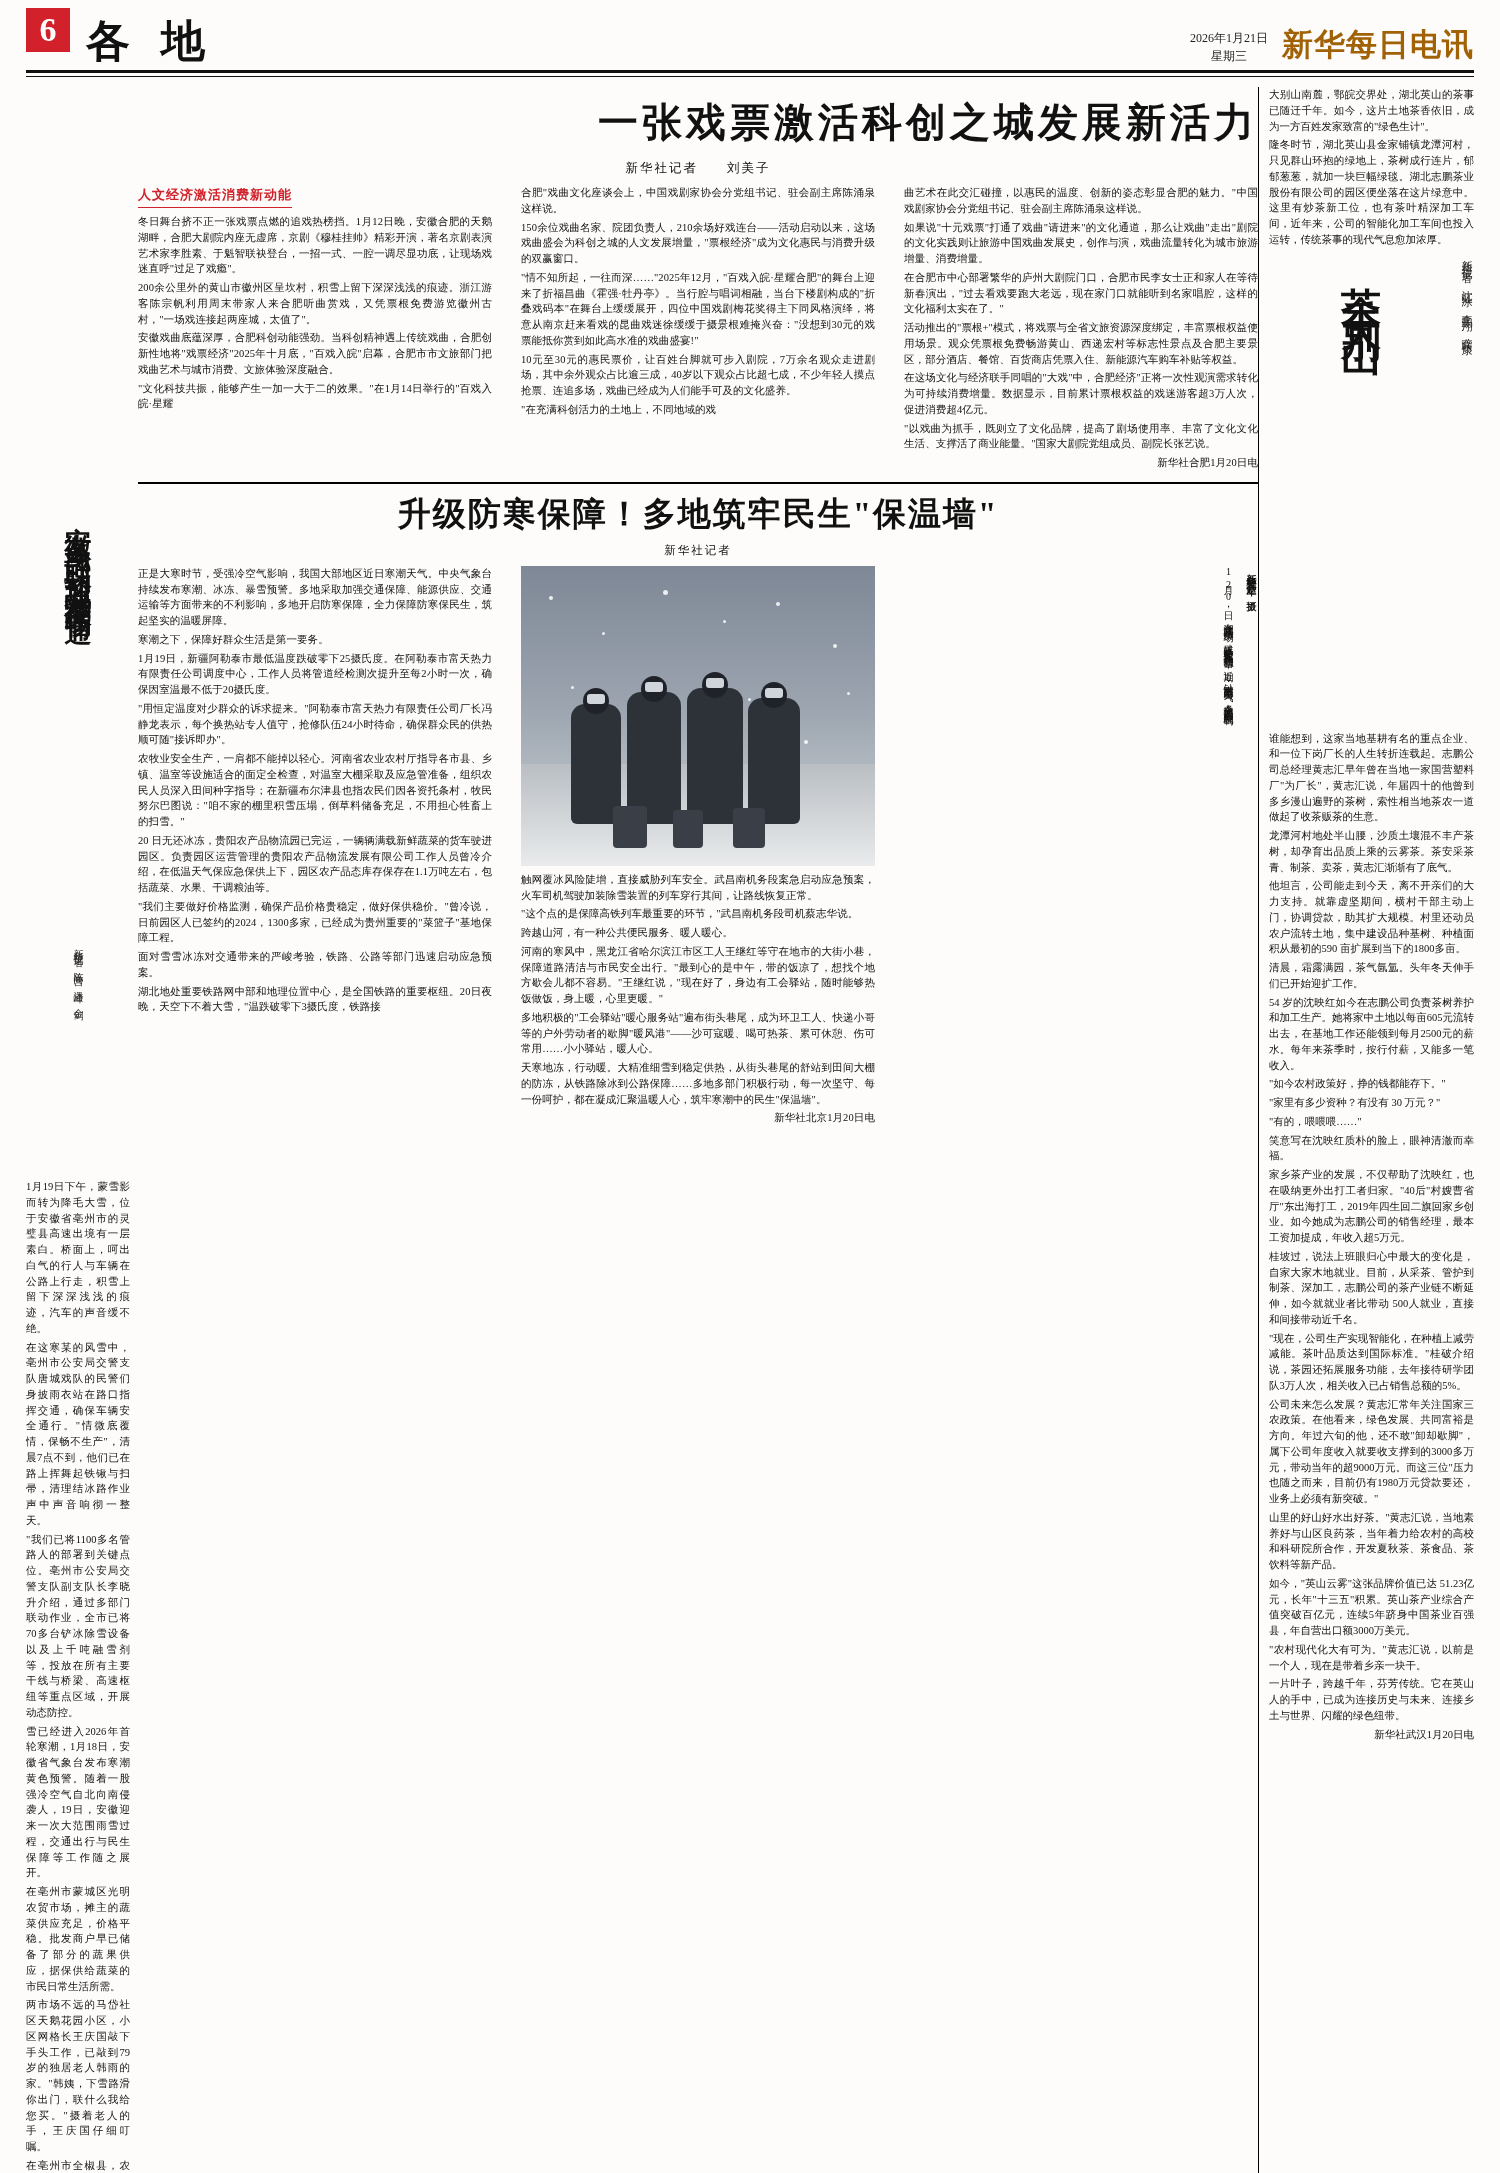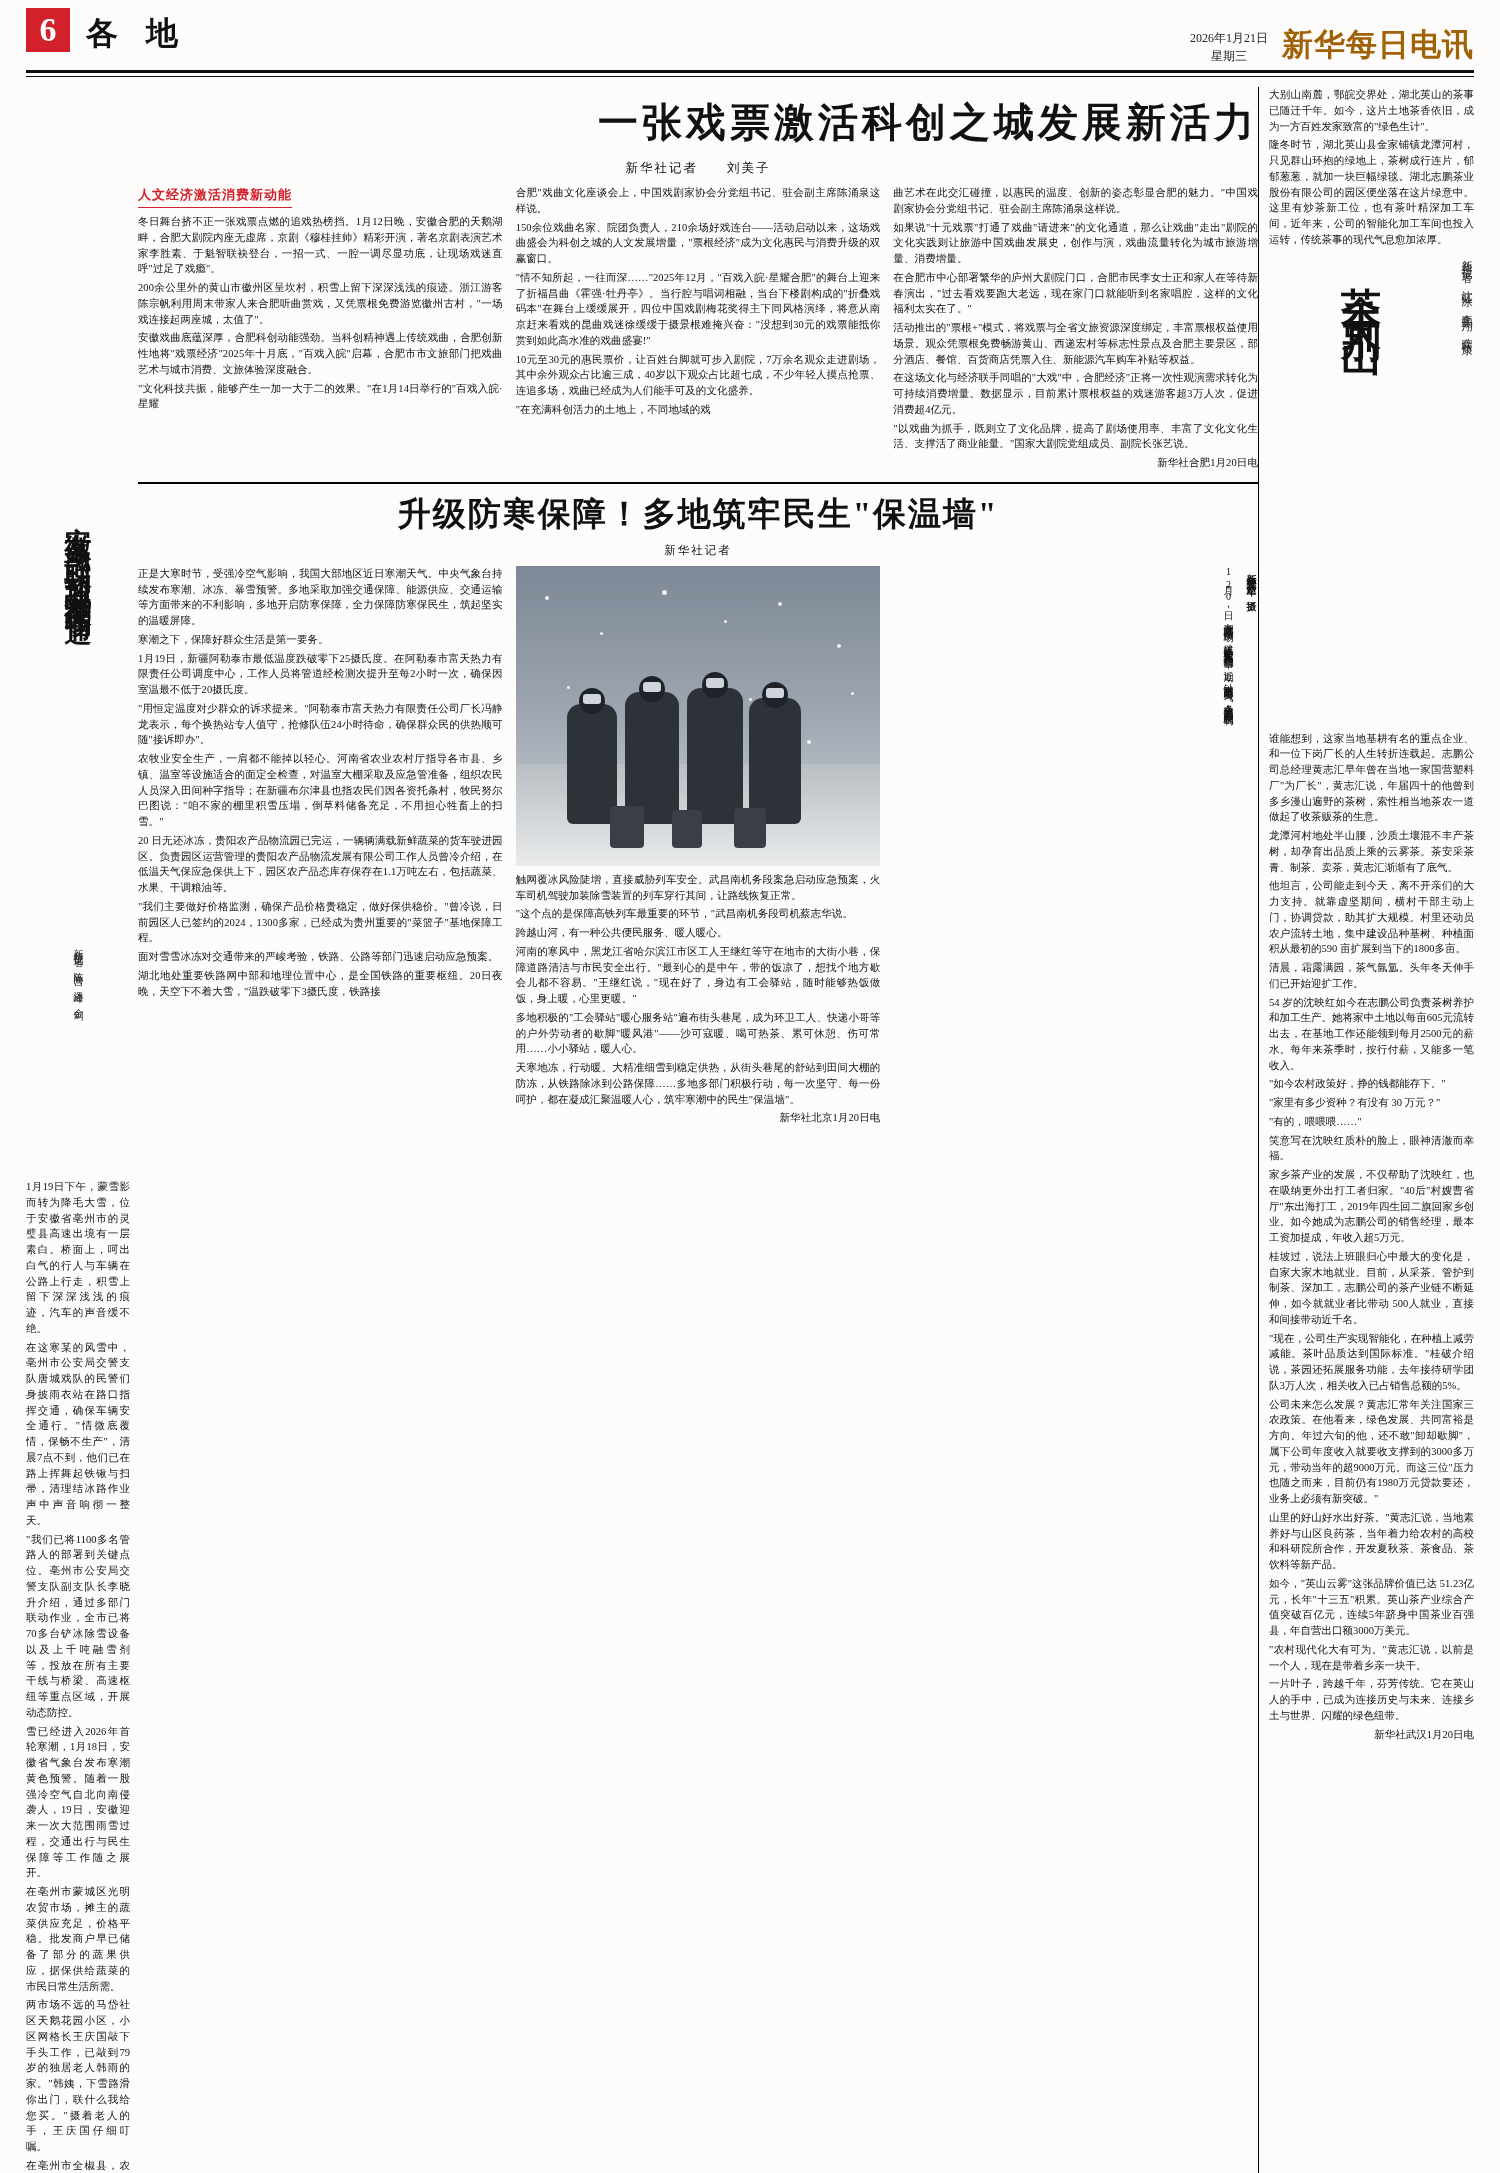--- a/index.html
+++ b/index.html
@@ -14,21 +14,21 @@
   .page{position:relative;width:1500px;height:2173px;box-sizing:border-box;padding:0 26px;}
 
   
   .masthead{position:relative;height:66px;display:flex;align-items:flex-start;}
   .page-number{
     width:44px;height:44px;background:#d2212a;color:#fff;
     font-family:"Liberation Serif",serif;font-size:34px;font-weight:bold;
     display:flex;align-items:center;justify-content:center;margin-top:8px;
   }
   .section-name{
-    font-size:32px;font-weight:bold;letter-spacing:10px;margin-left:16px;margin-top:12px;
+    font-size:44px;font-weight:bold;letter-spacing:10px;margin-left:16px;margin-top:12px;
     font-family:"Liberation Serif",serif;
   }
   .masthead-right{margin-left:auto;display:flex;align-items:center;gap:14px;margin-top:24px;}
   .dateblock{text-align:center;font-size:12px;line-height:1.5;color:#222;padding-top:4px;}
   .brand{
     color:#a16207;font-size:31px;font-weight:bold;letter-spacing:1px;
     font-family:"Liberation Serif",serif;white-space:nowrap;
   }
   .rule-top{border-top:3px solid #111;border-bottom:1px solid #111;height:3px;margin:4px 0 10px;}
   p{margin:0 0 3px;text-align:justify;text-justify:inter-ideograph;}
@@ -45,21 +45,21 @@
   
   .top-area{display:flex;gap:0;}
   .left-rail{width:112px;padding-right:8px;box-sizing:border-box;}
   .main-top{flex:1;}
   .right-rail{width:216px;padding-left:10px;box-sizing:border-box;border-left:1px solid #000;}
 
   .kicker{
     color:#d2212a;font-weight:bold;font-size:13px;letter-spacing:1px;
     border-bottom:1.5px solid #d2212a;padding-bottom:3px;margin-bottom:6px;display:inline-block;
   }
-  .cols3{display:flex;gap:13px;}
+  .cols3{display:flex;gap:29px;}
   .col{flex:1;}
 
   
   .vtitle{
     writing-mode:vertical-rl;text-orientation:upright;
     font-size:40px;font-weight:bold;letter-spacing:12px;
     height:470px;margin:4px auto 0;font-family:"Liberation Serif",serif;
   }
   .vbyline{
     writing-mode:vertical-rl;text-orientation:upright;

